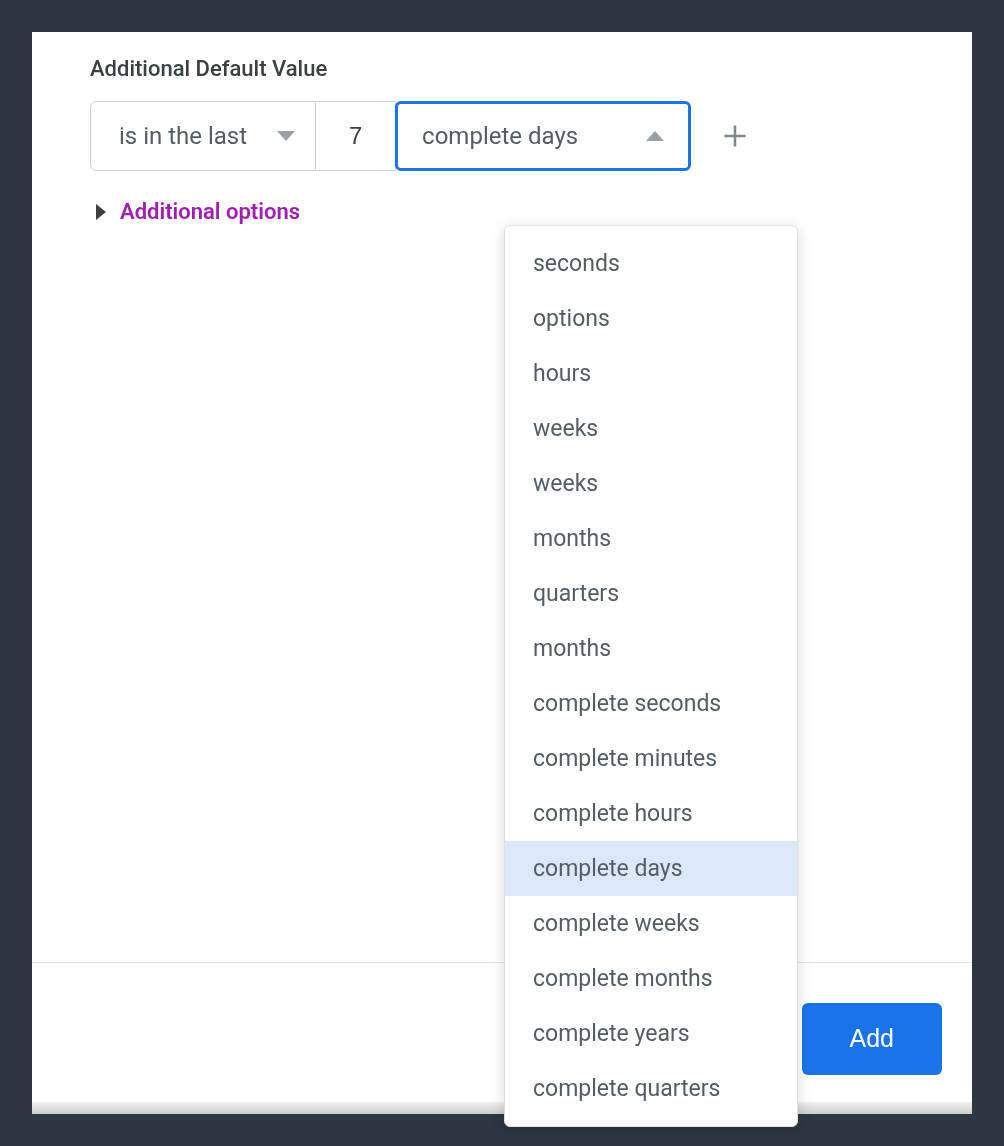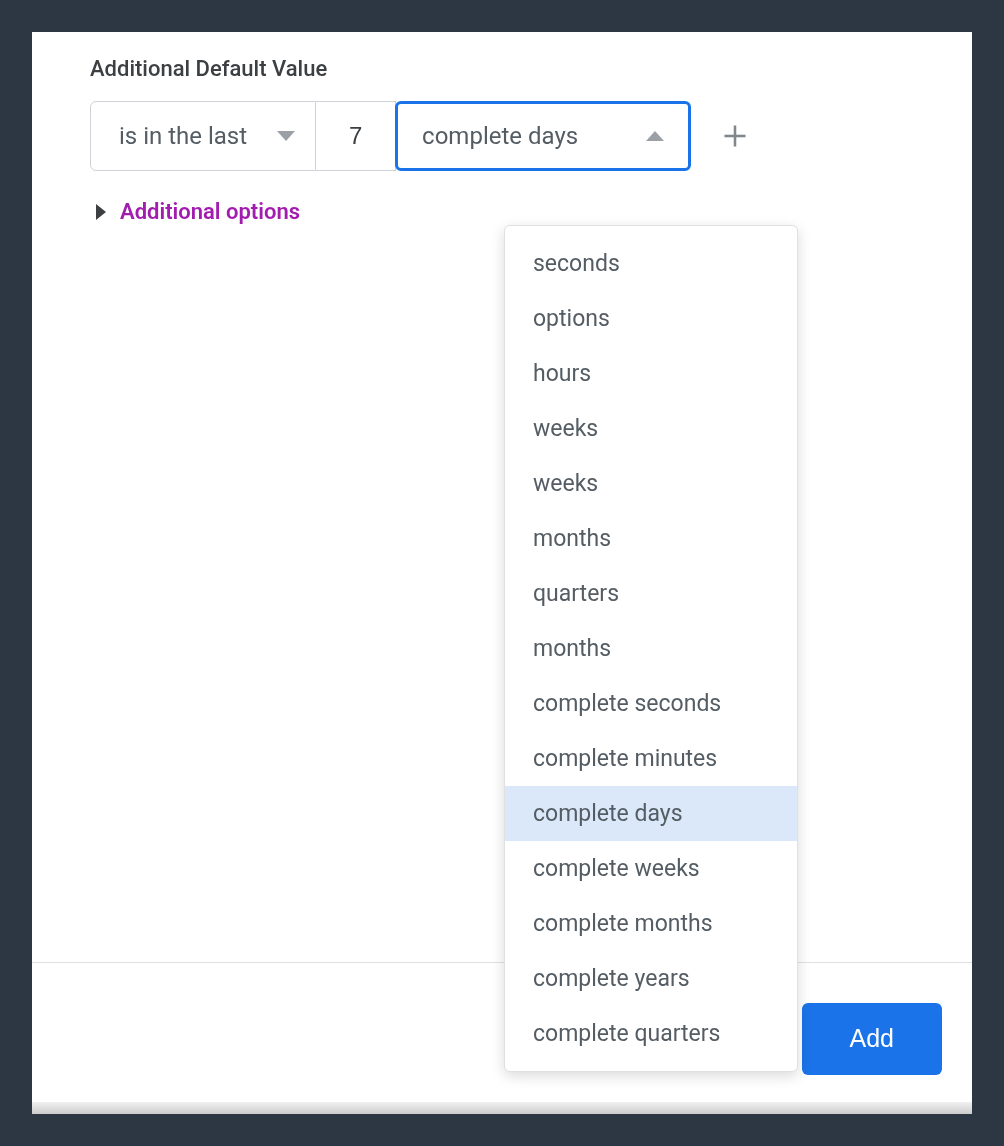--- a/index.html
+++ b/index.html
@@ -221,20 +221,21 @@
       <div class="menu-item">seconds</div>
       <div class="menu-item">options</div>
       <div class="menu-item">hours</div>
       <div class="menu-item">weeks</div>
       <div class="menu-item">weeks</div>
       <div class="menu-item">months</div>
       <div class="menu-item">quarters</div>
       <div class="menu-item">months</div>
       <div class="menu-item">complete seconds</div>
       <div class="menu-item">complete minutes</div>
+      <div class="menu-item">complete hours</div>
       <div class="menu-item selected">complete days</div>
       <div class="menu-item">complete weeks</div>
       <div class="menu-item">complete months</div>
       <div class="menu-item">complete years</div>
       <div class="menu-item">complete quarters</div>
     </div>
 
 </div>
 
 </body></html>

